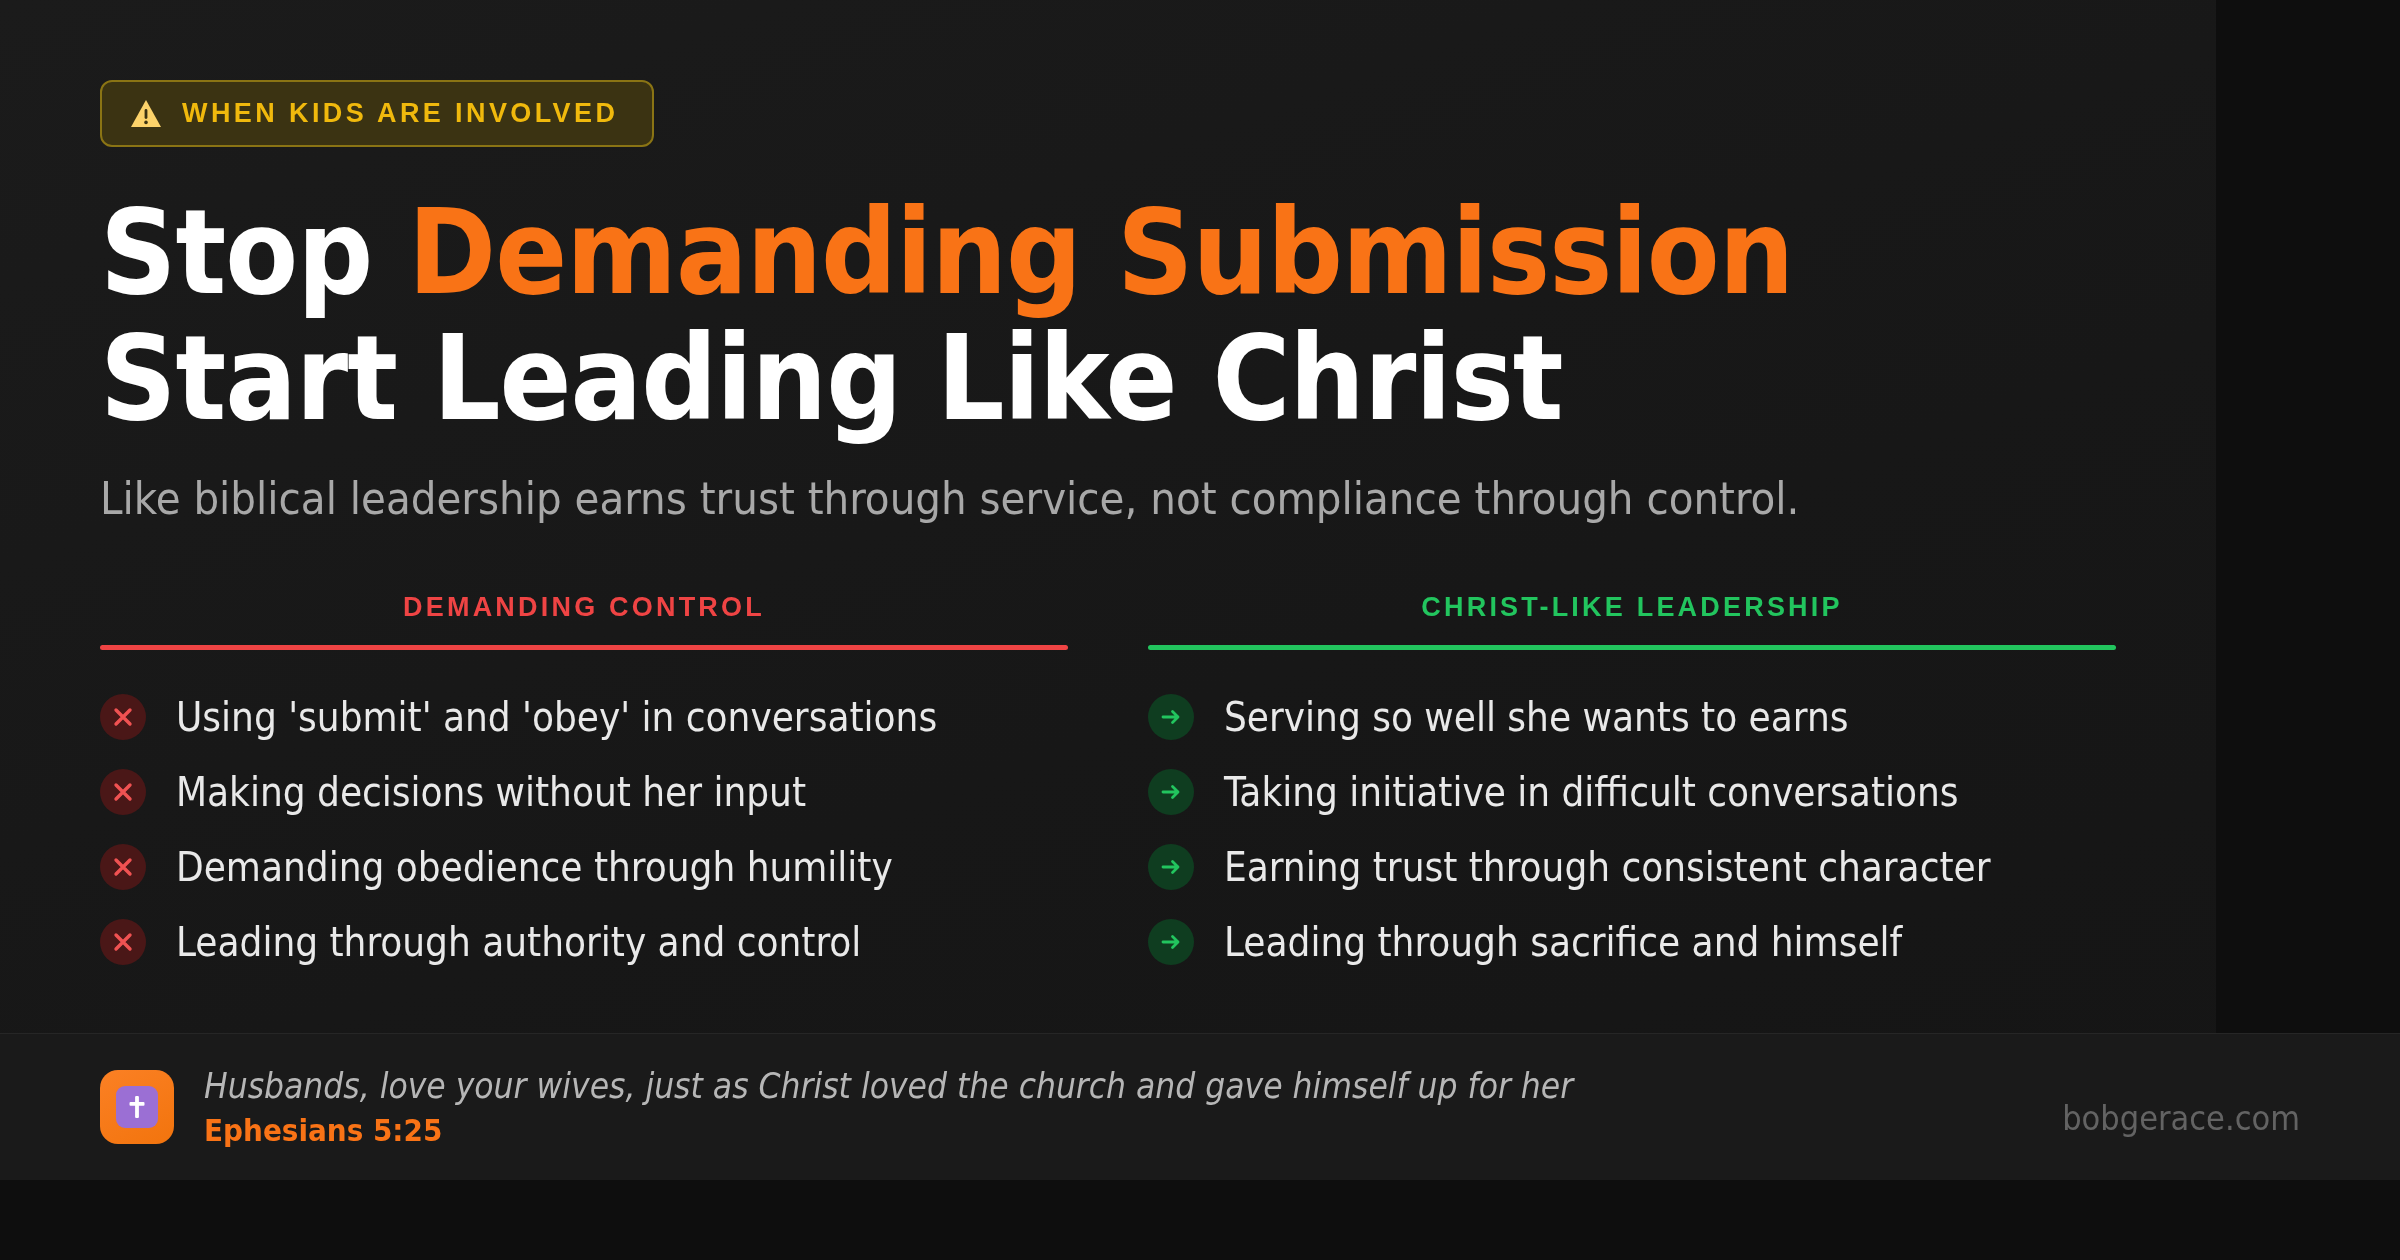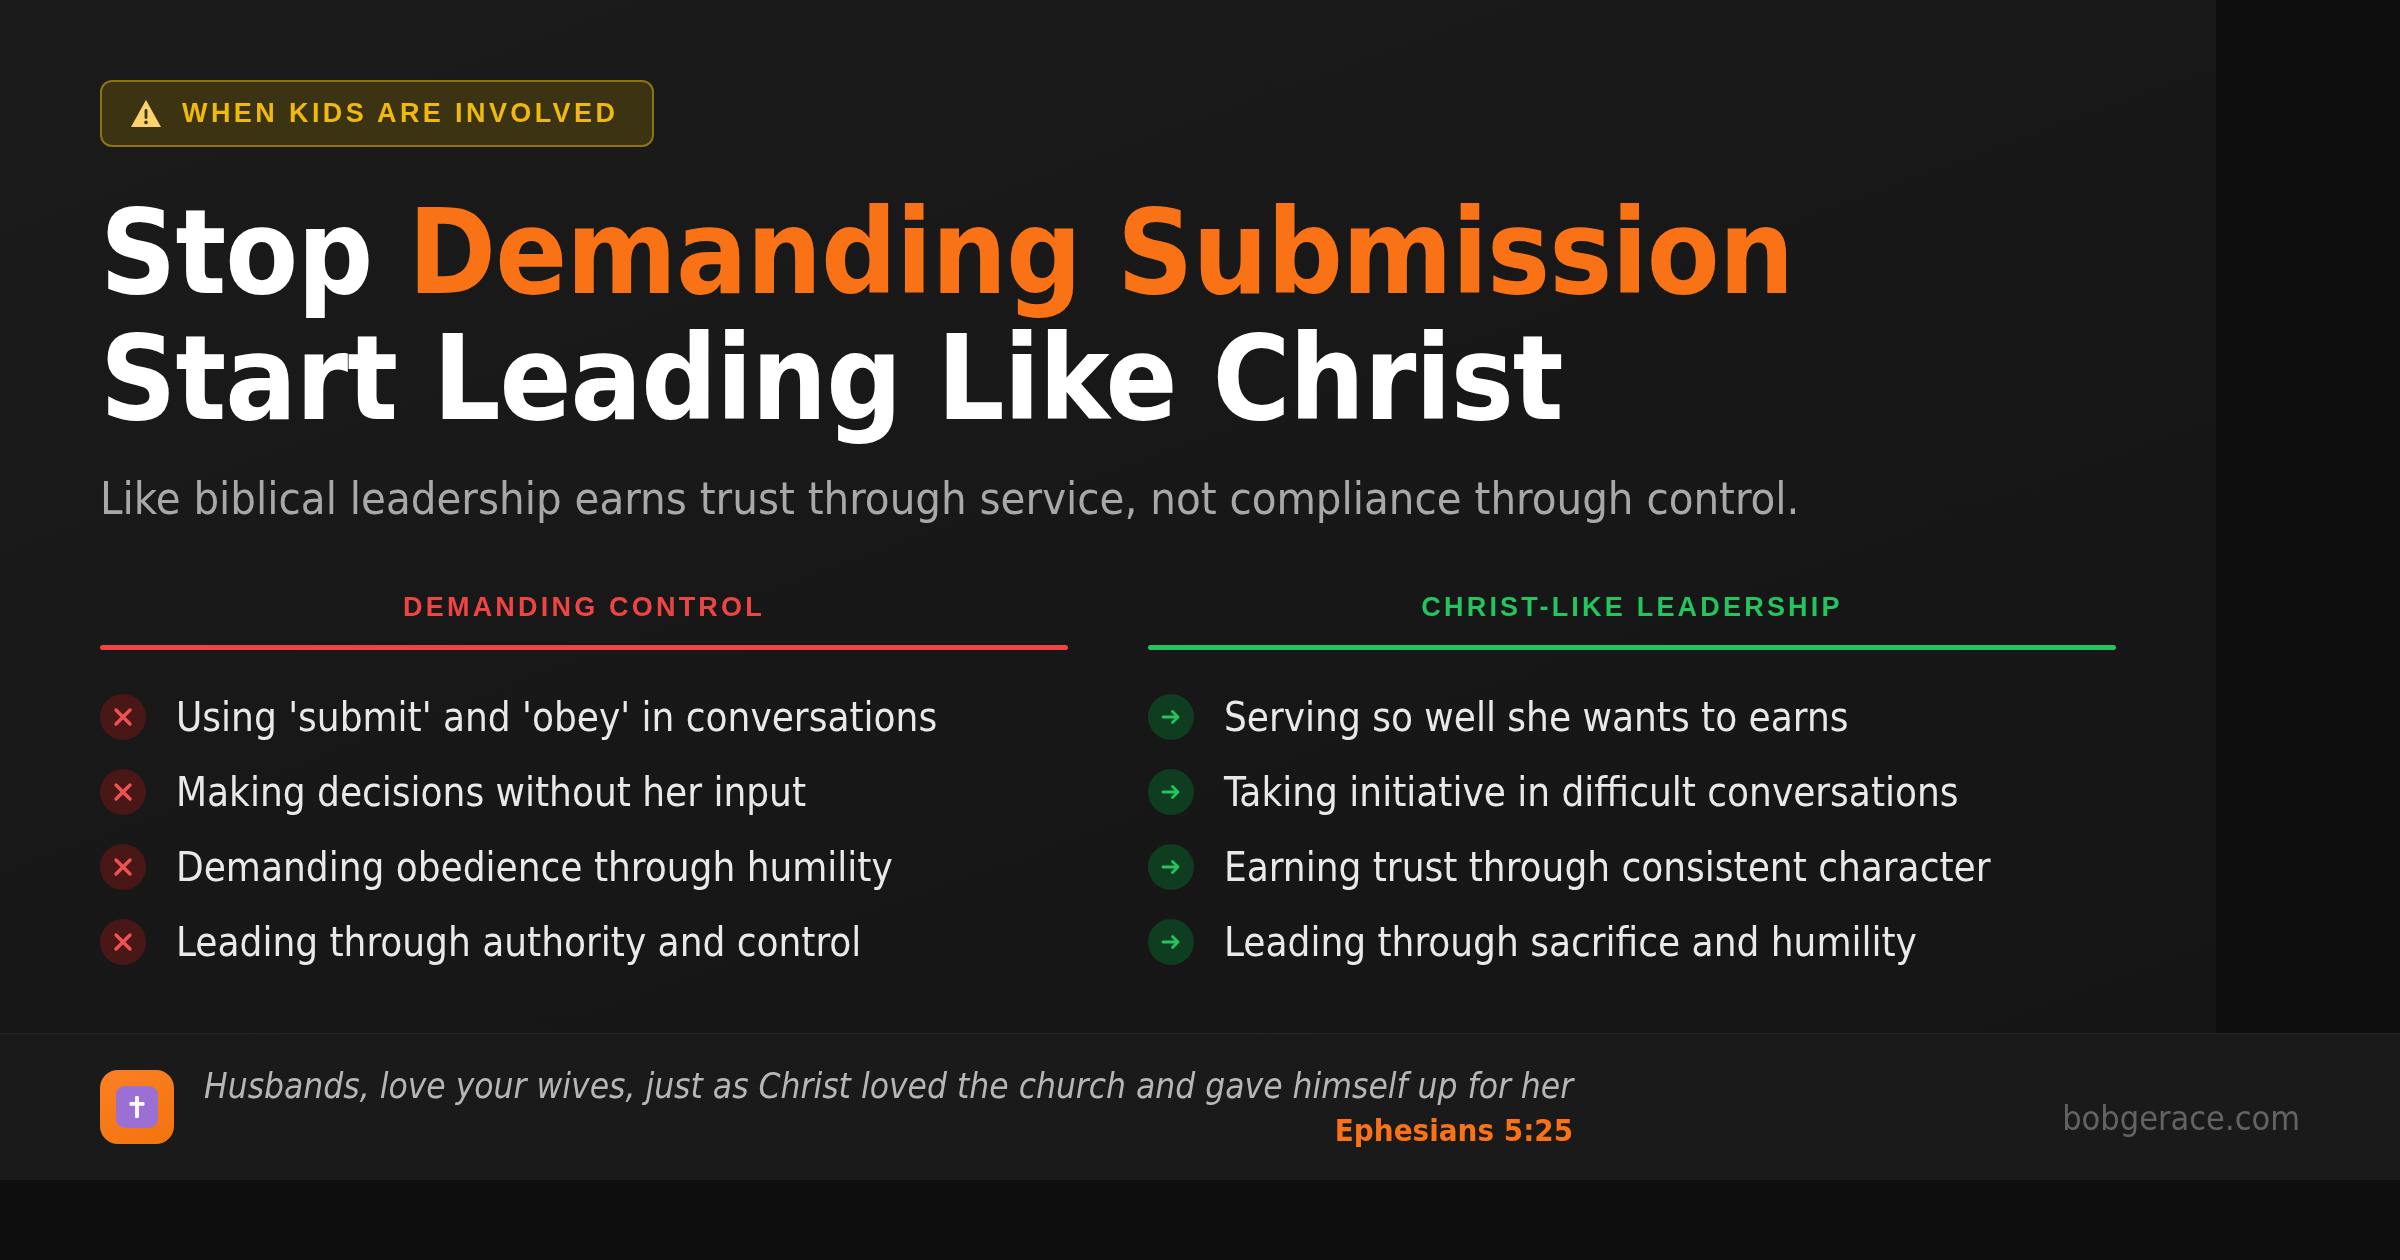--- a/index.html
+++ b/index.html
@@ -114,21 +114,21 @@
   
   .footer {
     position:absolute;
     left:0; top:1033px;
     width:2400px; height:147px;
     background:#1a1a1a;
     border-top:1px solid #262626;
     display:flex; align-items:center;
     padding:0 100px;
   }
-  .footer-left { display:flex; align-items:center; gap:30px;text-align:right; }
+  .footer-left { display:flex; align-items:center; gap:30px; }
 
   .cross-tile {
     width:74px; height:74px;
     border-radius:18px;
     background:linear-gradient(150deg,#fb8024 0%,#f2740d 100%);
     display:flex; align-items:center; justify-content:center;
     flex:0 0 auto;
   }
   .cross-inner {
     width:42px; height:42px;
@@ -276,21 +276,21 @@
             </span>
             <span class="item-text">Earning trust through consistent character</span>
           </div>
 
           <div class="item">
             <span class="item-badge good">
               <svg width="24" height="22" viewBox="0 0 24 22" aria-hidden="true">
                 <path d="M4 11 L19 11 M13.5 5.5 L19 11 L13.5 16.5" stroke="#22c55e" stroke-width="2.8" stroke-linecap="round" stroke-linejoin="round" fill="none"></path>
               </svg>
             </span>
-            <span class="item-text">Leading through sacrifice and humility</span>
+            <span class="item-text">Leading through sacrifice and himself</span>
           </div>
 
         </div>
       </div>
 
     </div>
   </div>
 
   <div class="footer">
     <div class="footer-left">

